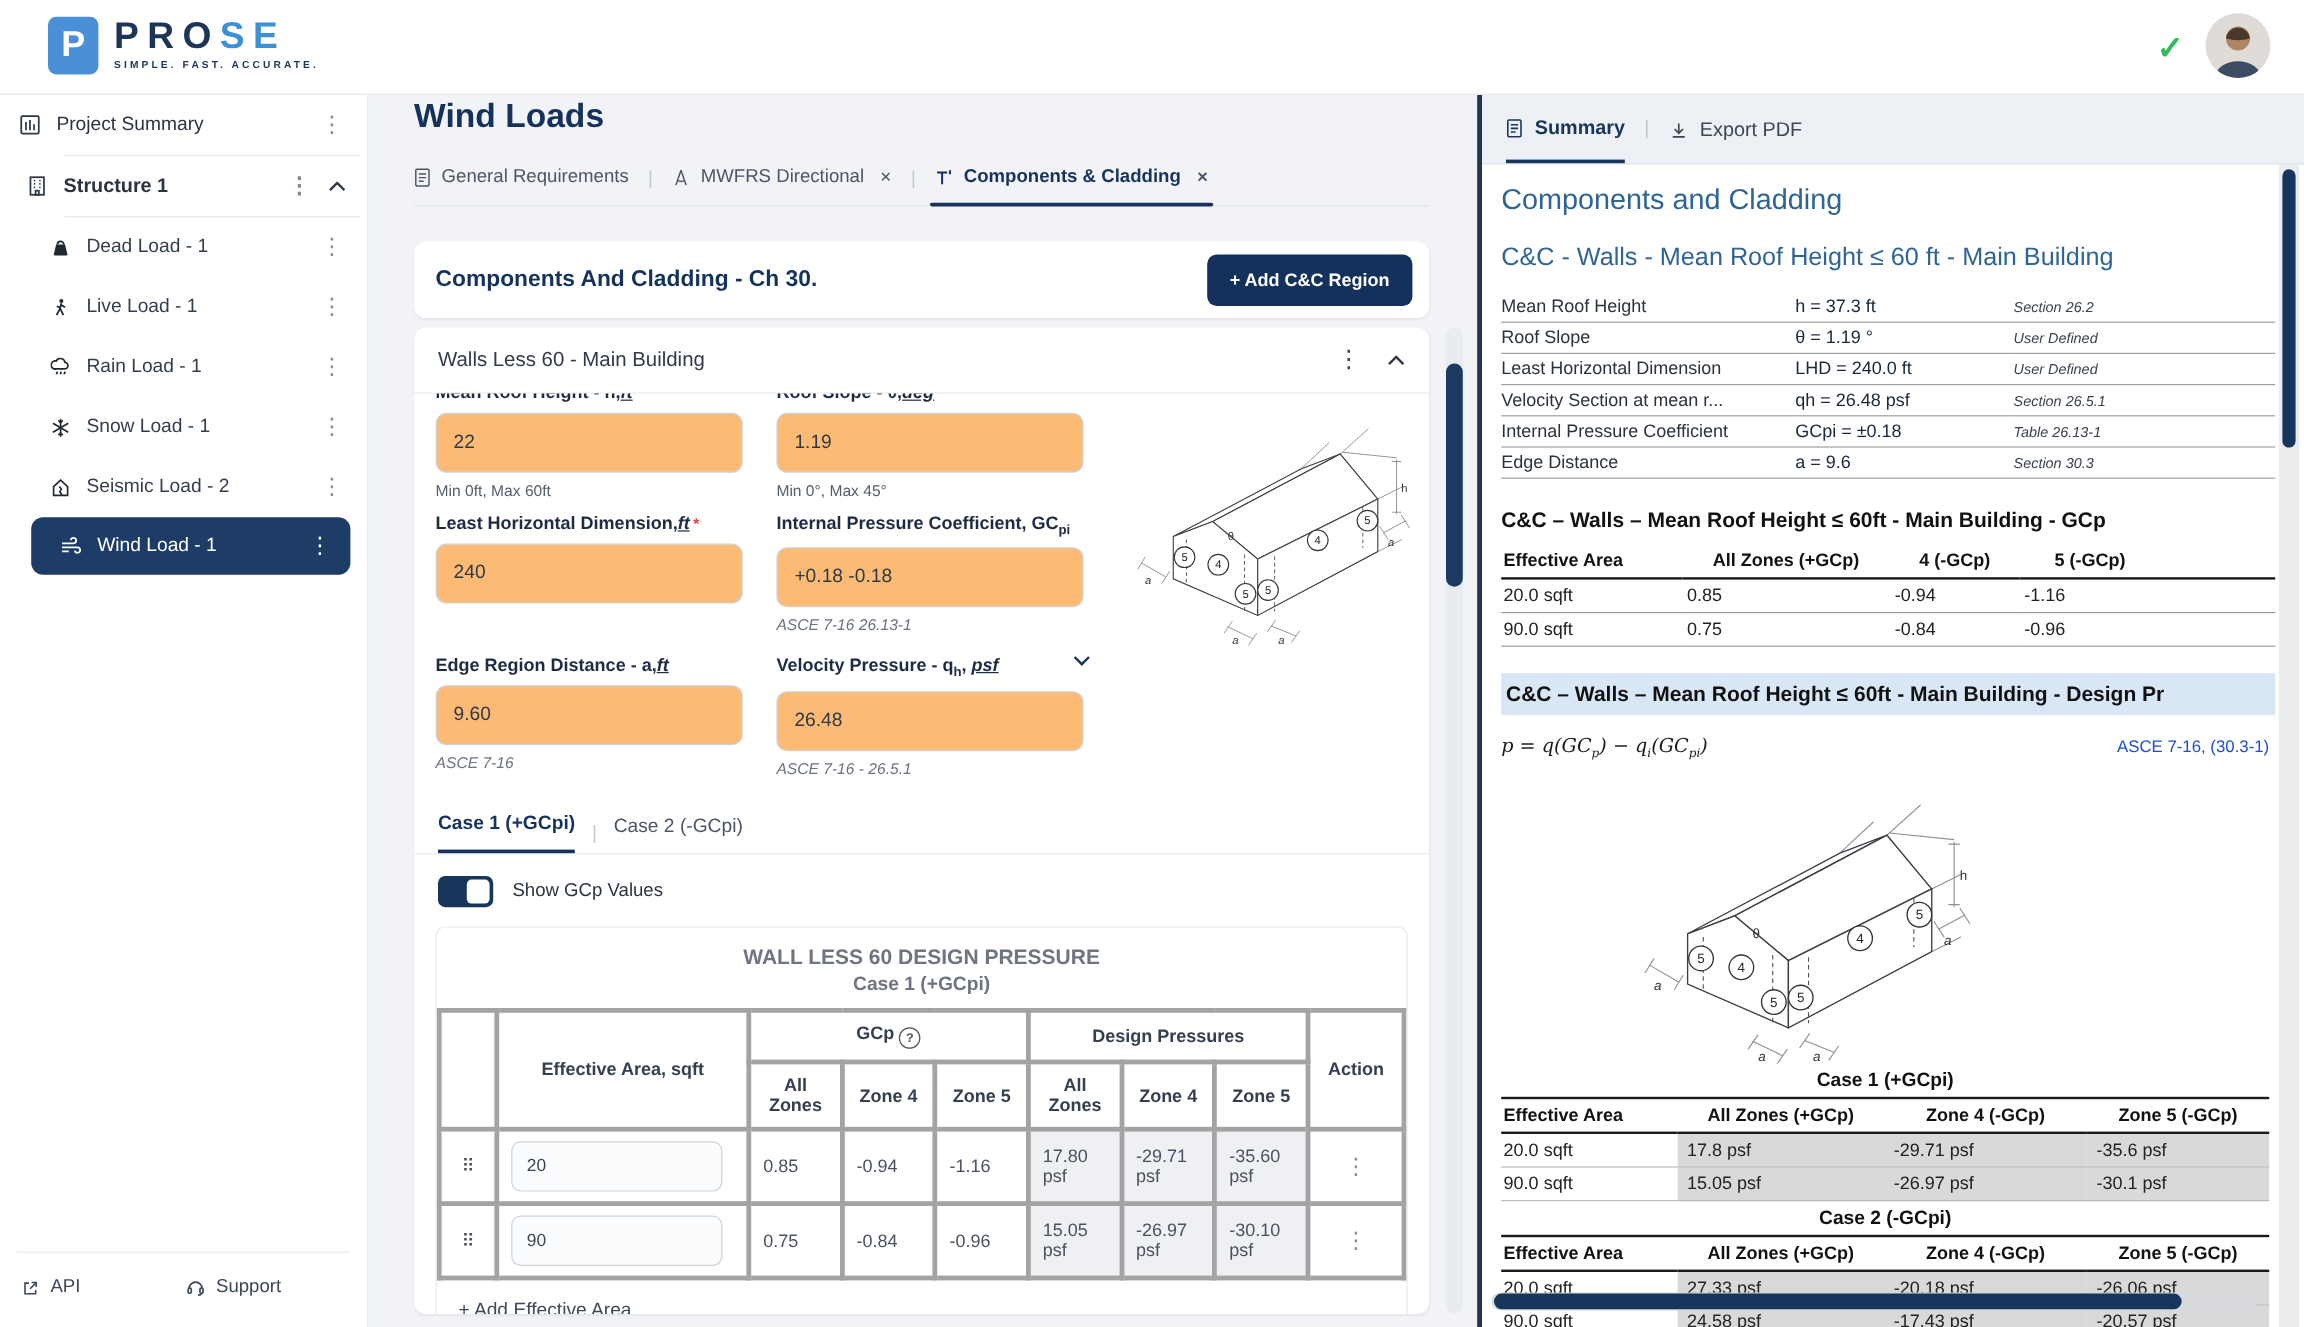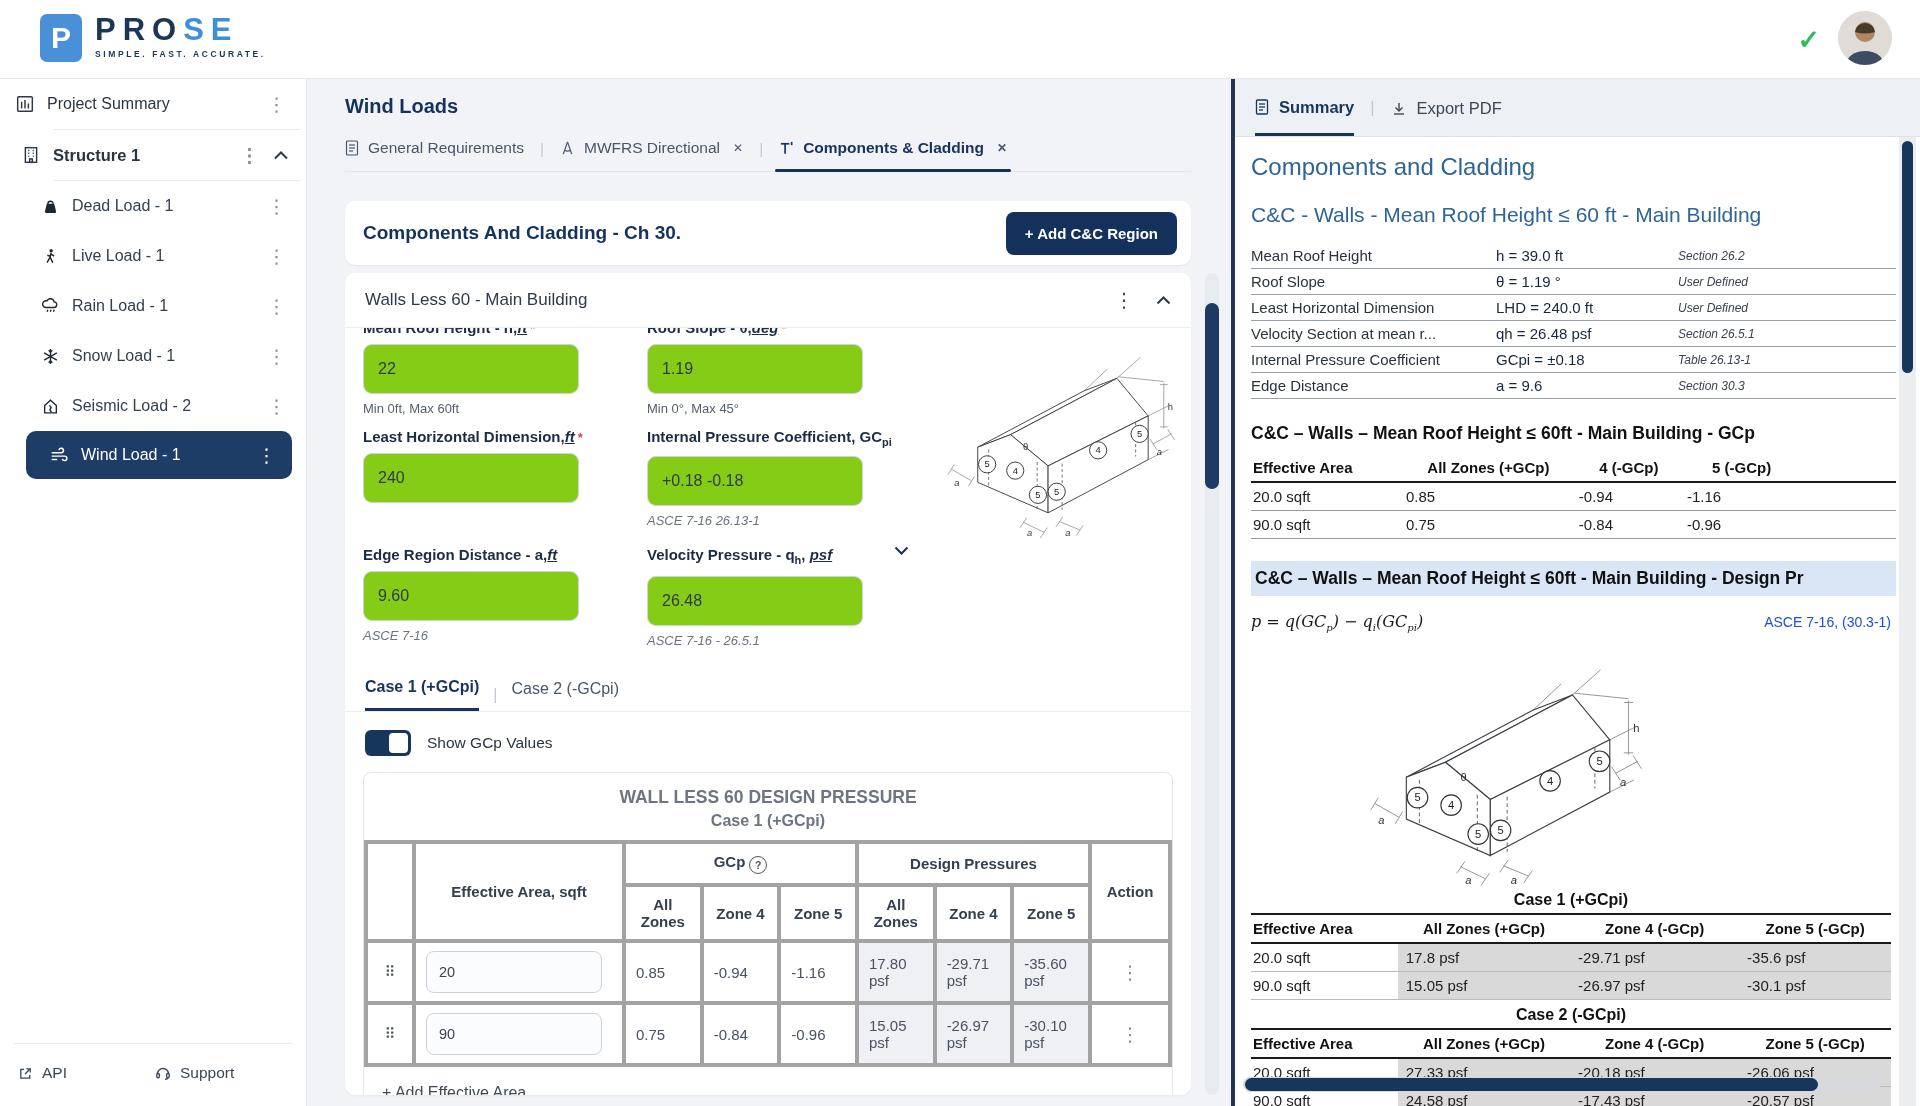--- a/index.html
+++ b/index.html
@@ -27,21 +27,21 @@
   .pill{margin:0 14px 0 26px;height:48px;background:#1d3c66;border-radius:10px;color:#fff;display:flex;align-items:center;gap:13px;padding:0 14px 0 24px;font-size:16px;}
   .pill .lbl{flex:1;}
   .pill .kebab{color:#fff;}
   .sb-foot{margin-top:auto;border-top:1px solid #e7eaee;margin-left:14px;margin-right:14px;padding:20px 4px 24px 4px;display:flex;gap:88px;color:#3b4754;font-size:15.5px;}
   .sb-foot .flink{display:flex;gap:9px;align-items:center;cursor:pointer;}
   .icn{display:inline-flex;align-items:center;justify-content:center;}
   .icn svg{display:block;}
 
   
   .main{position:absolute;left:307px;top:79px;width:927px;height:1027px;background:#f1f3f7;overflow:hidden;}
-  .main-title{position:absolute;left:38px;top:16px;font-size:20px;font-weight:bold;color:#14325c;text-align:right;}
+  .main-title{position:absolute;left:38px;top:2px;font-size:28px;font-weight:bold;color:#14325c;text-align:right;}
   .tabs{position:absolute;left:38px;top:60px;width:846px;display:flex;align-items:center;gap:16px;border-bottom:1px solid #e2e5ea;padding-bottom:12px;font-size:15.5px;color:#4a5568;}
   .tab{display:flex;align-items:center;gap:9px;cursor:pointer;padding-bottom:2px;}
   .tab .x{font-size:12px;color:#4a5568;margin-left:4px;cursor:pointer;}
   .tab.active{color:#16335e;font-weight:bold;position:relative;}
   .tab.active:after{content:"";position:absolute;left:-4px;right:-4px;bottom:-13px;height:3px;background:#16335e;border-radius:2px;}
   .tsep{color:#c3c9d1;}
 
   .section-card{position:absolute;left:38px;top:122px;width:846px;height:64px;background:#fff;border-radius:10px;box-shadow:0 1px 2px rgba(20,40,70,.06);display:flex;align-items:center;justify-content:space-between;padding:0 14px 0 18px;box-sizing:border-box;}
   .section-title{font-size:19px;font-weight:bold;color:#14325c;}
   .btn-navy{background:#14315c;color:#fff;border:none;border-radius:8px;font-size:15px;font-weight:bold;padding:13px 19px;cursor:pointer;font-family:"Liberation Sans",sans-serif;}
@@ -50,21 +50,21 @@
   .rc-head{height:54px;display:flex;align-items:center;justify-content:space-between;padding:0 20px;border-bottom:1px solid #e8ebef;}
   .rc-title{font-size:17px;color:#2f3a4c;}
   .rc-ctrl{display:flex;align-items:center;gap:20px;}
   .rc-ctrl .kebab{color:#3b4656;font-size:20px;}
 
   .form-clip{position:relative;height:340px;overflow:hidden;}
   .field{position:absolute;width:256px;}
   .flabel{font-size:15px;font-weight:bold;color:#1d2b45;white-space:nowrap;}
   .flabel i{font-weight:bold;text-decoration:underline;}
   .req{color:#e0433f;font-size:13px;margin-left:3px;}
-  .finput{width:216px;height:50px;box-sizing:border-box;border:1px solid #cdd4dc;border-radius:9px;background:#84cc16;font-size:16px;color:#2f3a48;padding:0 14px;font-family:"Liberation Sans",sans-serif;}
+  .finput{width:256px;height:50px;box-sizing:border-box;border:1px solid #cdd4dc;border-radius:9px;background:#fdba74;font-size:16px;color:#2f3a48;padding:0 14px;font-family:"Liberation Sans",sans-serif;}
   .fhelp{font-size:13px;color:#555e6b;margin-top:7px;}
   .fhelp.it{font-style:italic;color:#6b7380;}
   sub{font-size:11px;}
   .chev{position:absolute;right:-6px;top:0;cursor:pointer;}
 
   .case-tabs{display:flex;align-items:center;gap:14px;padding:10px 0 0 20px;font-size:16px;border-bottom:1px solid #e8ebef;}
   .ctab{padding-bottom:12px;color:#4a5568;cursor:pointer;}
   .ctab.active{color:#16335e;font-weight:bold;border-bottom:3px solid #16335e;}
   .toggle-row{display:flex;align-items:center;gap:16px;padding:18px 0 0 20px;font-size:15.5px;color:#2b3542;}
   .toggle{width:46px;height:26px;background:#16365c;border-radius:6px;position:relative;cursor:pointer;flex:0 0 auto;}
@@ -569,21 +569,21 @@
 
     <div class="sum-clip">
       <div class="sum-inner">
         <div class="sh1">Components and Cladding</div>
         <div class="sh2">C&amp;C - Walls - Mean Roof Height ≤ 60 ft - Main Building</div>
 
         <table class="props">
           <tbody>
               <tr>
                 <td class="pn">Mean Roof Height</td>
-                <td class="pv">h = 39.0 ft</td>
+                <td class="pv">h = 37.3 ft</td>
                 <td class="pr">Section 26.2</td>
               </tr>
           <tr>
                 <td class="pn">Roof Slope</td>
                 <td class="pv">θ = 1.19 °</td>
                 <td class="pr">User Defined</td>
               </tr>
           <tr>
                 <td class="pn">Least Horizontal Dimension</td>
                 <td class="pv">LHD = 240.0 ft</td>

